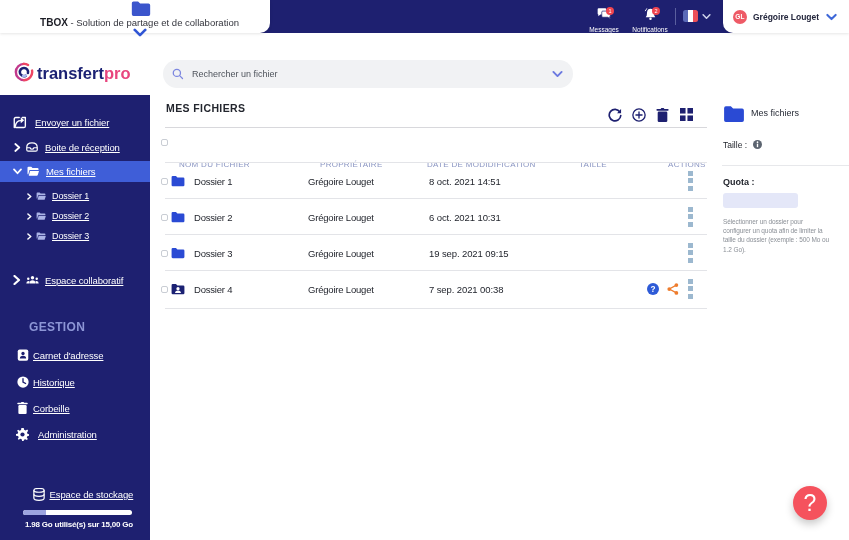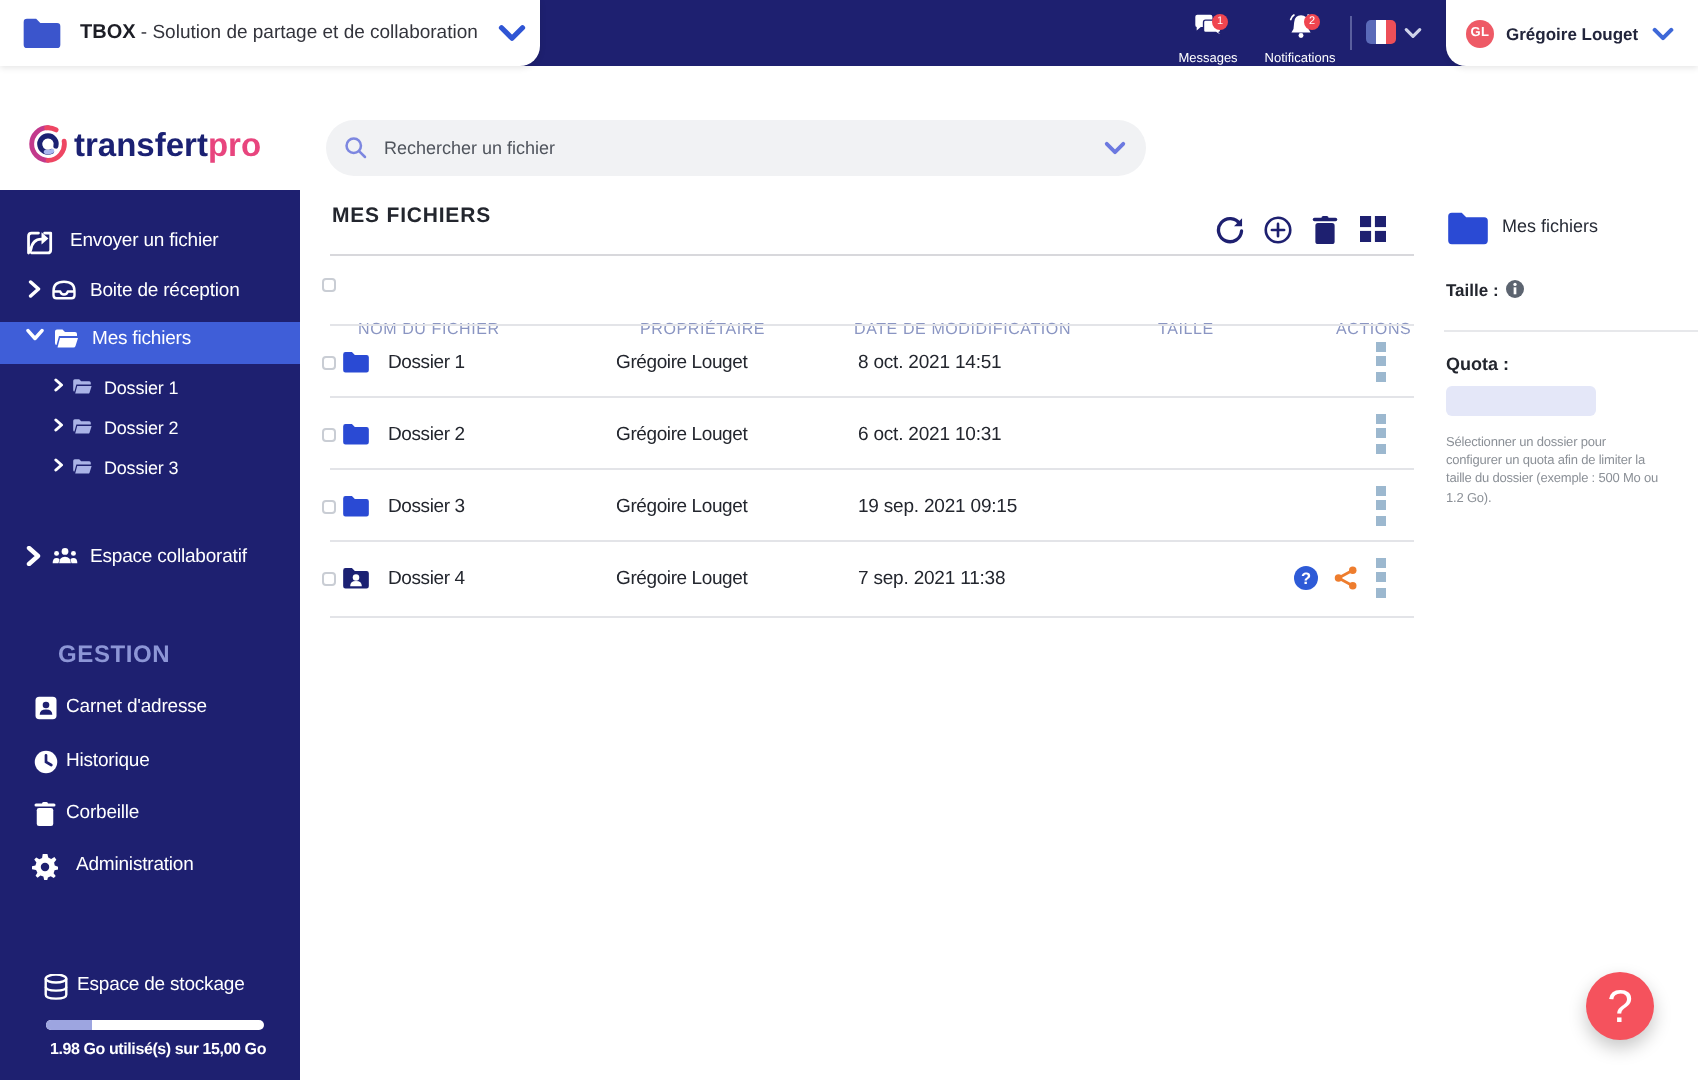--- a/index.html
+++ b/index.html
@@ -2,21 +2,21 @@
 <html><head>
 <meta charset="utf-8">
 <style>
 * { margin:0; padding:0; box-sizing:border-box; }
 html,body { width:849px; height:540px; overflow:hidden; background:#fff;
   font-family:"Liberation Sans", sans-serif; }
 .abs { position:absolute; }
 #topbar { position:absolute; left:0; top:0; width:849px; height:33px; background:#1e2070; }
 #tboxbox { position:absolute; left:0; top:0; width:270px; height:33px; background:#fff;
   border-radius:0 0 10px 0; display:flex; align-items:center; white-space:nowrap;
-  box-shadow:0 1px 3px rgba(0,0,0,0.10); }
+  box-shadow:0 1px 3px rgba(0,0,0,0.10);flex-direction:column; }
 #tboxbox .txt { font-size:9.5px; color:#33343c; margin-left:9px; }
 #tboxbox .txt b { font-weight:bold; color:#1d1e26; font-size:10px; }
 #userbox { position:absolute; left:723px; top:0; width:126px; height:33px; background:#fff;
   border-radius:0 0 0 10px; display:flex; align-items:center; white-space:nowrap;
   box-shadow:0 1px 3px rgba(0,0,0,0.10); }
 .avatar { width:14px; height:14px; border-radius:50%; background:#ee5a66; color:#fff;
   font-size:6.5px; font-weight:bold; display:flex; align-items:center; justify-content:center;
   margin-left:10px; flex:none; letter-spacing:0.2px;}
 #userbox .name { font-size:8.5px; font-weight:bold; color:#23263c; margin-left:6px; }
 .topicon { position:absolute; text-align:center; color:#fff; }
@@ -25,22 +25,22 @@
   width:8px; height:8px; font-size:5.5px; display:flex; align-items:center; justify-content:center; }
 #logo-text { position:absolute; left:37px; top:64px; font-weight:bold; font-size:16.5px;
   letter-spacing:0px; white-space:nowrap; }
 #logo-text .t1 { color:#1b2173; }
 #logo-text .t2 { color:#e8457e; }
 #search { position:absolute; left:163px; top:59.5px; width:410px; height:28px; background:#f1f2f4;
   border-radius:14px; display:flex; align-items:center; }
 #search .ph { font-size:9px; color:#4f545c; margin-left:8px; }
 #sidebar { position:absolute; left:0; top:95px; width:150px; height:445px; background:#1e2070;
   color:#fff; }
-.sbitem { position:absolute; display:flex; color:#fff; font-size:9.5px;
-  letter-spacing:-0.1px; height:14px; white-space:nowrap; }
+.sbitem { position:absolute; display:flex; align-items:center; color:#fff; font-size:9.5px;
+  letter-spacing:-0.1px; height:14px; white-space:nowrap;text-decoration:underline; }
 .sbhl { position:absolute; left:0; top:161px; width:150px; height:21px; background:#3f5ed8; }
 .gestion { position:absolute; left:29px; top:320px; font-size:12px; font-weight:bold;
   color:#8d96d6; letter-spacing:0.3px; }
 .mftitle { position:absolute; left:166px; top:102px; font-size:10.5px; font-weight:bold;
   color:#23262e; letter-spacing:0.4px; }
 .hline { position:absolute; background:#d8d8dc; height:1px; }
 .th { position:absolute; top:140px; font-size:8px; color:#8a95c2; letter-spacing:0.3px;margin-top:20px; }
 .cell { position:absolute; font-size:9.5px; letter-spacing:-0.2px; color:#23262e; }
 .chk { position:absolute; width:7px; height:7px; border:1px solid #c9cdd4; border-radius:2px;
   background:#fff; }
@@ -212,21 +212,21 @@
   </svg>
   <span style="margin-left:5px;">Corbeille</span>
 </div>
 <div class="sbitem" style="left:16px; top:427px;">
   <svg width="13" height="13" viewBox="0 0 16 16">
     <path d="M8 0 L9.5 0 L10 2.2 L11.8 3 L13.8 1.9 L15 3.5 L13.6 5.2 L14 7 L16 7.8 L16 9.5 L13.9 10 L13.3 11.8 L14.6 13.6 L13.4 14.8 L11.5 13.7 L9.8 14.5 L9.4 16 L7.5 16 L7 13.9 L5.2 13.3 L3.4 14.6 L2.2 13.4 L3.3 11.5 L2.5 9.8 L0 9.4 L0 7.5 L2.1 7 L2.7 5.2 L1.4 3.4 L2.6 2.2 L4.5 3.3 L6.2 2.5 L6.6 0 Z" fill="#fff"></path>
     <circle cx="8" cy="8" r="2.6" fill="#1e2070"></circle>
   </svg>
   <span style="margin-left:9px;">Administration</span>
 </div>
-<div class="sbitem" style="left:22px; top:487px;">
+<div class="sbitem" style="left:33px; top:487px;">
   <svg width="12" height="13" viewBox="0 0 14 15">
     <ellipse cx="7" cy="2.6" rx="6" ry="2.3" fill="none" stroke="#fff" stroke-width="1.4"></ellipse>
     <path d="M1 2.6 L1 7.3 Q1 9.6 7 9.6 Q13 9.6 13 7.3 L13 2.6" fill="none" stroke="#fff" stroke-width="1.4"></path>
     <path d="M1 7.3 L1 12 Q1 14.3 7 14.3 Q13 14.3 13 12 L13 7.3" fill="none" stroke="#fff" stroke-width="1.4"></path>
   </svg>
   <span style="margin-left:4.5px;">Espace de stockage</span>
 </div>
 <div class="abs" style="left:23px; top:510px; width:109px; height:5px; border-radius:3px; background:#fff;">
   <div style="position:absolute; left:0; top:0; width:23px; height:5px; border-radius:3px 0 0 3px; background:#9da5e0;"></div>
 </div>
@@ -305,21 +305,21 @@
   <div class="hline" style="left:165px; top:270px; width:542px; background:#e3e4e8;"></div>
 
   <div class="chk" style="left:161px; top:285.5px;"></div>
   <svg class="abs" style="left:171px; top:283px;" width="14" height="12" viewBox="0 0 24 20">
     <path d="M1 3.5 Q1 1.5 3 1.5 L8.5 1.5 L11 4 L21 4 Q23 4 23 6 L23 17 Q23 19 21 19 L3 19 Q1 19 1 17 Z" fill="#1b2173"></path>
     <circle cx="12" cy="9.5" r="2.8" fill="#fff"></circle>
     <path d="M7 17 Q7 12.5 12 12.5 Q17 12.5 17 17 Z" fill="#fff"></path>
   </svg>
   <div class="cell" style="left:194px; top:283.5px;">Dossier 4</div>
   <div class="cell" style="left:308px; top:283.5px;">Grégoire Louget</div>
-  <div class="cell" style="left:429px; letter-spacing:-0.1px; top:283.5px;">7 sep. 2021 11:38</div>
+  <div class="cell" style="left:429px; letter-spacing:-0.1px; top:283.5px;">7 sep. 2021 00:38</div>
   <svg class="abs" style="left:647px; top:283px;" width="12" height="12" viewBox="0 0 16 16">
     <circle cx="8" cy="8" r="8" fill="#2e5bd7"></circle>
     <text x="8" y="12" text-anchor="middle" font-size="11" font-weight="bold" fill="#fff" font-family="Liberation Sans, sans-serif">?</text>
   </svg>
   <svg class="abs" style="left:667px; top:283px;" width="12" height="12" viewBox="0 0 16 16">
     <circle cx="3" cy="8" r="2.5" fill="#ee7d2e"></circle>
     <circle cx="12.5" cy="2.8" r="2.5" fill="#ee7d2e"></circle>
     <circle cx="12.5" cy="13.2" r="2.5" fill="#ee7d2e"></circle>
     <path d="M3 8 L12.5 2.8 M3 8 L12.5 13.2" stroke="#ee7d2e" stroke-width="1.8"></path>
   </svg>
@@ -328,21 +328,21 @@
       <div></div>
       <div></div>
     </div>
   <div class="hline" style="left:165px; top:308px; width:542px; background:#e3e4e8;"></div>
 </div>
 
 <svg class="abs" style="left:722px; top:105px;" width="24" height="18" viewBox="0 0 24 20">
   <path d="M1 3.5 Q1 1.5 3 1.5 L8.5 1.5 L11 4 L21 4 Q23 4 23 6 L23 17 Q23 19 21 19 L3 19 Q1 19 1 17 Z" fill="#2a4ad4"></path>
 </svg>
 <div class="abs" style="left:751px; top:108px; font-size:9px; color:#272b36;">Mes fichiers</div>
-<div class="abs" style="left:723px; top:140px; font-size:8.5px; font-weight:bold; color:#23262e;">Taille :</div>
+<div class="abs" style="left:723px; top:140px; font-size:8.5px; font-weight:normal; color:#23262e;">Taille :</div>
 <svg class="abs" style="left:753px; top:140px;" width="9" height="9" viewBox="0 0 16 16">
   <circle cx="8" cy="8" r="8" fill="#5c6470"></circle>
   <rect x="6.8" y="6.5" width="2.4" height="6.2" fill="#fff"></rect>
   <circle cx="8" cy="3.9" r="1.5" fill="#fff"></circle>
 </svg>
 <div class="hline" style="left:722px; top:165px; width:127px; background:#e7e8eb;"></div>
 <div class="abs" style="left:723px; top:176.5px; font-size:9px; font-weight:bold; color:#23262e;">Quota :</div>
 <div class="abs" style="left:723px; top:193px; width:75px; height:15px; background:#e4e7f8; border-radius:3px;"></div>
 <div class="abs" style="left:723px; top:216.5px; width:108px; font-size:6.5px; color:#8b9097; line-height:9.4px; letter-spacing:-0.1px;">Sélectionner un dossier pour<br>configurer un quota afin de limiter la<br>taille du dossier (exemple : 500 Mo ou<br>1.2 Go).</div>
 <div id="helpbtn">?</div>

